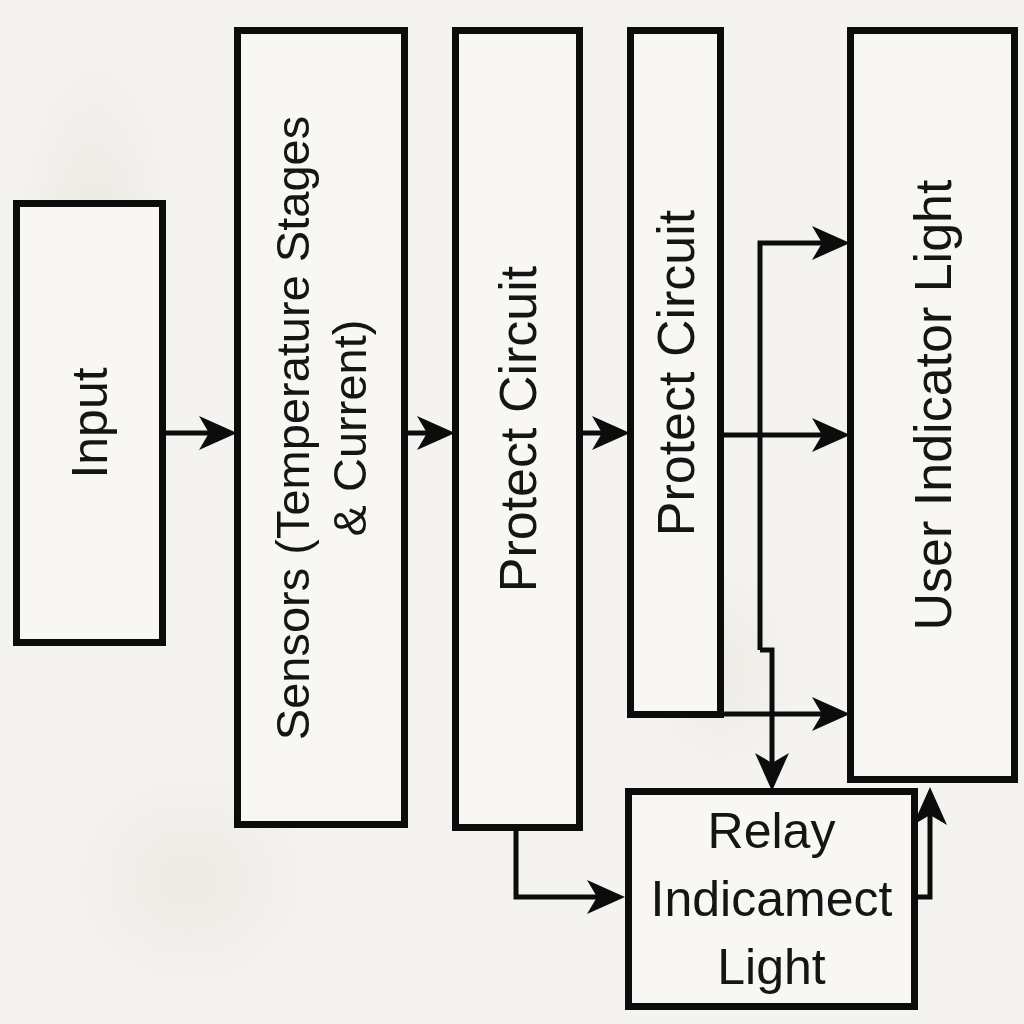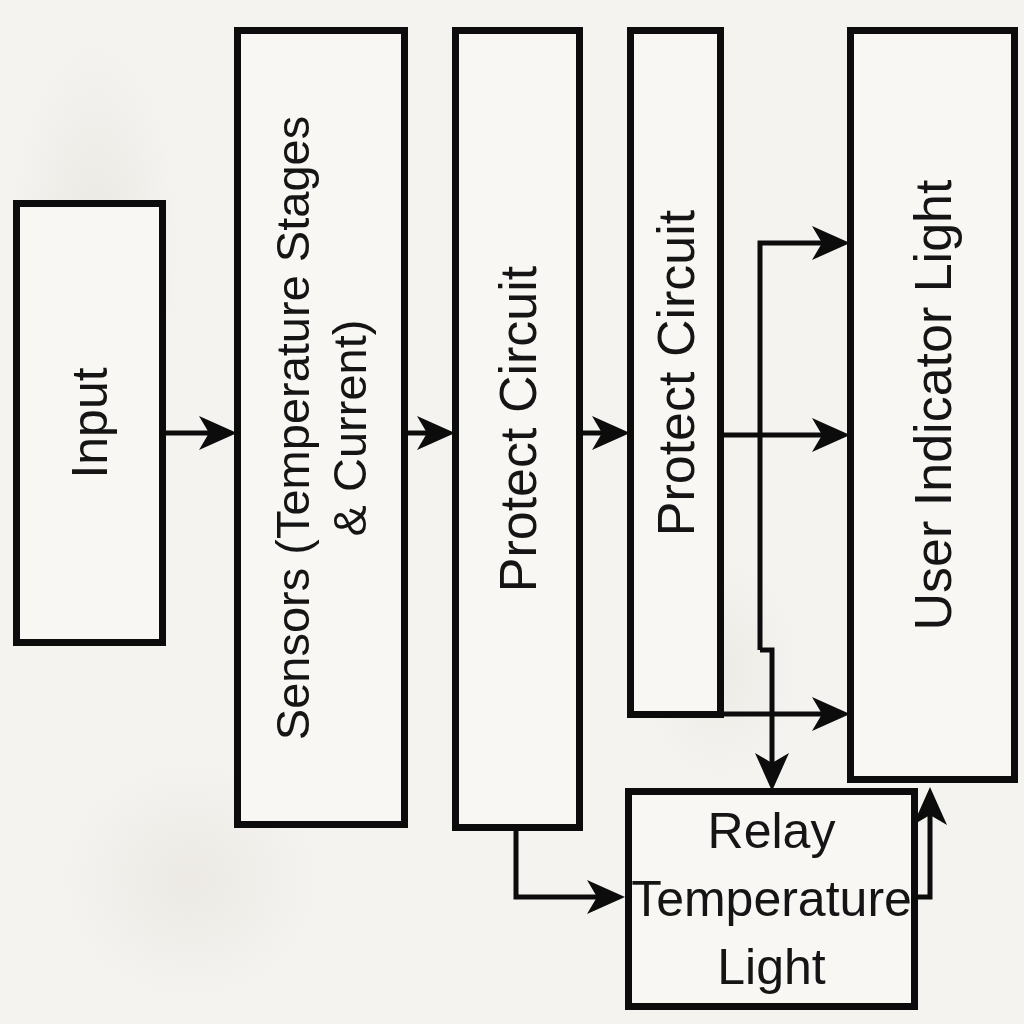--- a/index.html
+++ b/index.html
@@ -130,17 +130,17 @@
   <div class="node" id="n-protect2">
     <span class="label vert">Protect Circuit</span>
   </div>
 
   <div class="node" id="n-user">
     <span class="label vert">User Indicator Light</span>
   </div>
 
   <div class="node" id="n-relay">
     <span class="label horiz">Relay
-Temperature
+Indicamect
 Light</span>
   </div>
 
 </div>
 
 </body></html>

